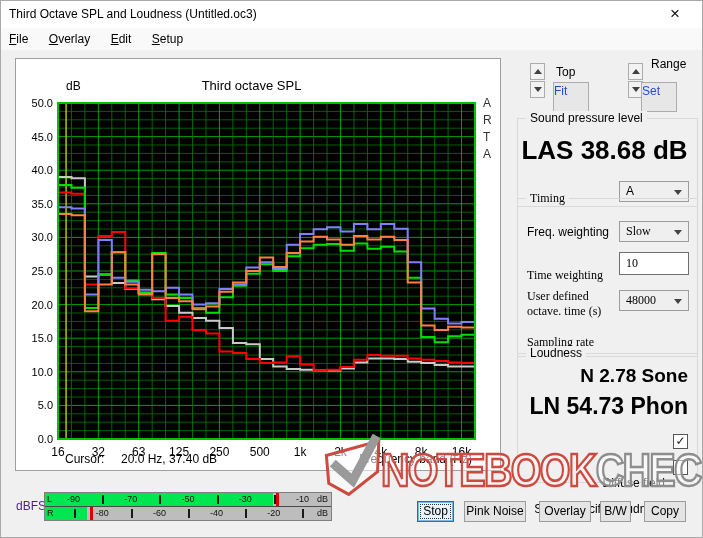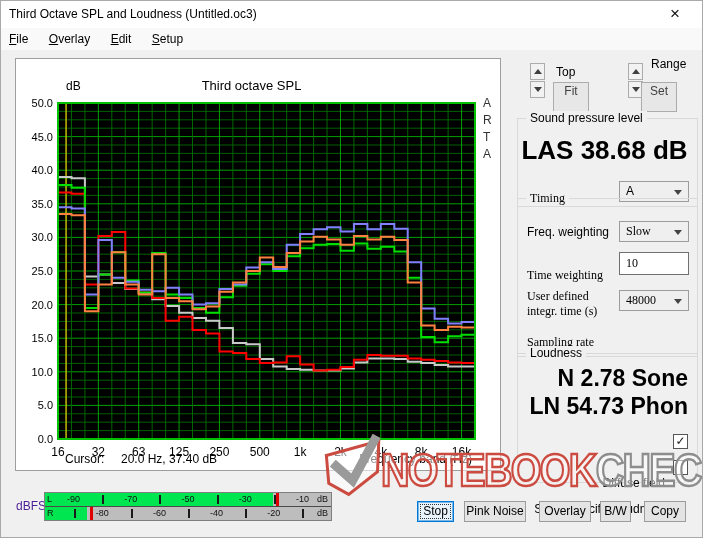--- a/index.html
+++ b/index.html
@@ -13,21 +13,21 @@
   .menu-item{display:inline-block;padding:0 8px;line-height:22px;font-size:12px;color:#000;}
   .menu-item::first-letter{text-decoration:underline;}
   
   .chart-panel{position:absolute;left:14px;top:57px;width:486px;height:413px;background:#FFFFFF;border:1px solid #9e9e9e;box-sizing:border-box;}
   .chart-panel svg{position:absolute;left:0;top:0;}
   
   .spin{position:absolute;width:15px;height:17px;background:#F2F2F2;border:1px solid #ACACAC;box-sizing:border-box;display:flex;align-items:center;justify-content:center;}
   .tri-up{width:0;height:0;border-left:4px solid transparent;border-right:4px solid transparent;border-bottom:5px solid #404040;}
   .tri-down{width:0;height:0;border-left:4px solid transparent;border-right:4px solid transparent;border-top:5px solid #404040;}
   .small-label{position:absolute;font-size:12px;color:#000;}
-  .small-btn{position:absolute;width:36px;height:30px;background:#E7E7E7;border:1px solid #ACACAC;box-sizing:border-box;font-size:12px;text-align:center;line-height:17px;color:#404040;}
+  .small-btn{position:absolute;width:36px;height:30px;background:#E7E7E7;border:1px solid #ACACAC;box-sizing:border-box;font-size:12px;line-height:17px;color:#1d4ed8;}
   
   .groupbox{position:absolute;left:516px;width:181px;border:1px solid #D9D9D9;box-sizing:border-box;}
   .groupbox .gtitle{position:absolute;top:-8px;left:8px;background:#F0F0F0;padding:0 4px;font-size:12px;color:#000;}
   .big-value{font-weight:bold;color:#000;font-family:"Liberation Sans",sans-serif;}
   .combo{position:absolute;width:70px;height:21px;background:#EFEFEF;border:1px solid #9c9c9c;box-sizing:border-box;font-size:12px;color:#000;line-height:19px;padding-left:6px;}
   .combo .chev{position:absolute;right:6px;top:8px;width:0;height:0;border-left:4px solid transparent;border-right:4px solid transparent;border-top:5px solid #444;}
   .textinput{position:absolute;width:70px;height:23px;background:#fff;border:1px solid #707070;box-sizing:border-box;font-size:12px;color:#000;line-height:21px;padding-left:6px;}
   .checkbox{position:absolute;width:15px;height:15px;background:#fff;border:1px solid #555;box-sizing:border-box;font-size:12px;line-height:13px;text-align:center;color:#222;}
   .cb-label{position:absolute;font-size:12px;color:#000;white-space:nowrap;margin-top:40px;}
   
@@ -209,32 +209,32 @@
   </div>
 
   <div class="groupbox" style="top:197px;height:159px;font-family:Liberation Serif, serif;">
     <span class="gtitle">Timing</span>
     <span class="cb-label" style="left:9px;top:29px;">Time weighting</span>
     <div class="combo" style="left:101px;top:22px;">
       <span>Slow</span>
       <span class="chev"></span>
     </div>
     <span class="cb-label" style="left:9px;top:50px;">User defined</span>
-    <span class="cb-label" style="left:9px;top:65px;">integr. time (s)</span>
+    <span class="cb-label" style="left:9px;top:65px;">octave. time (s)</span>
     <div class="textinput" style="left:101px;top:53px;">10</div>
     <span class="cb-label" style="left:9px;top:96px;">Sampling rate</span>
     <div class="combo" style="left:101px;top:91px;">
       <span>48000</span>
       <span class="chev"></span>
     </div>
   </div>
 
   <div class="groupbox" style="top:352px;height:130px;">
     <span class="gtitle">Loudness</span>
-    <div class="big-value" style="position:absolute;right:9px;top:11px;font-size:23px;text-align:right;">N 2.78 Sone</div>
+    <div class="big-value" style="position:absolute;right:9px;top:11px;font-size:19px;text-align:right;">N 2.78 Sone</div>
     <div class="big-value" style="position:absolute;right:9px;top:39px;font-size:23px;text-align:right;">LN 54.73 Phon</div>
     <span class="cb-label" style="right:32px;top:82px;">Diffuse field</span>
     <div class="checkbox" style="right:9px;top:80px;"><span>✓</span></div>
     <span class="cb-label" style="right:32px;top:108px;">Show Specific Loudness</span>
     <div class="checkbox" style="right:9px;top:106px;"></div>
   </div>
 
   <span class="meter-label">dBFS</span>
   <div class="meter-box" id="meter-box">
       <div class="meter-row">

